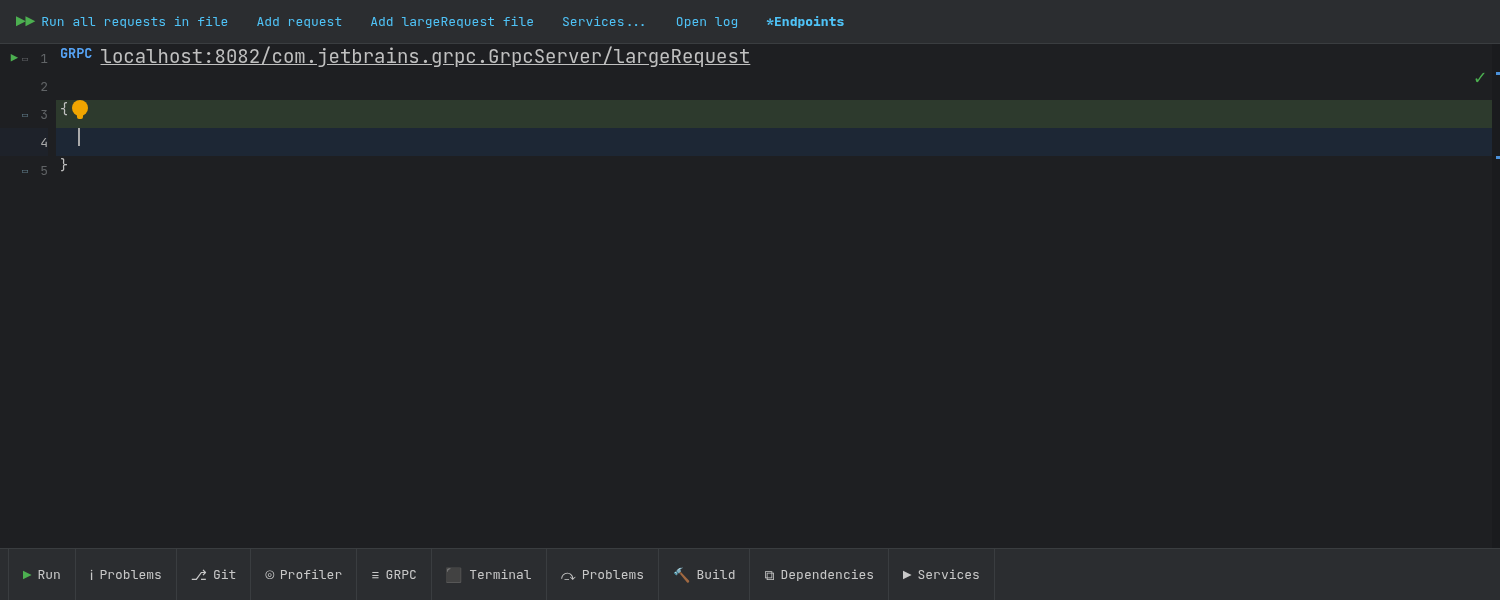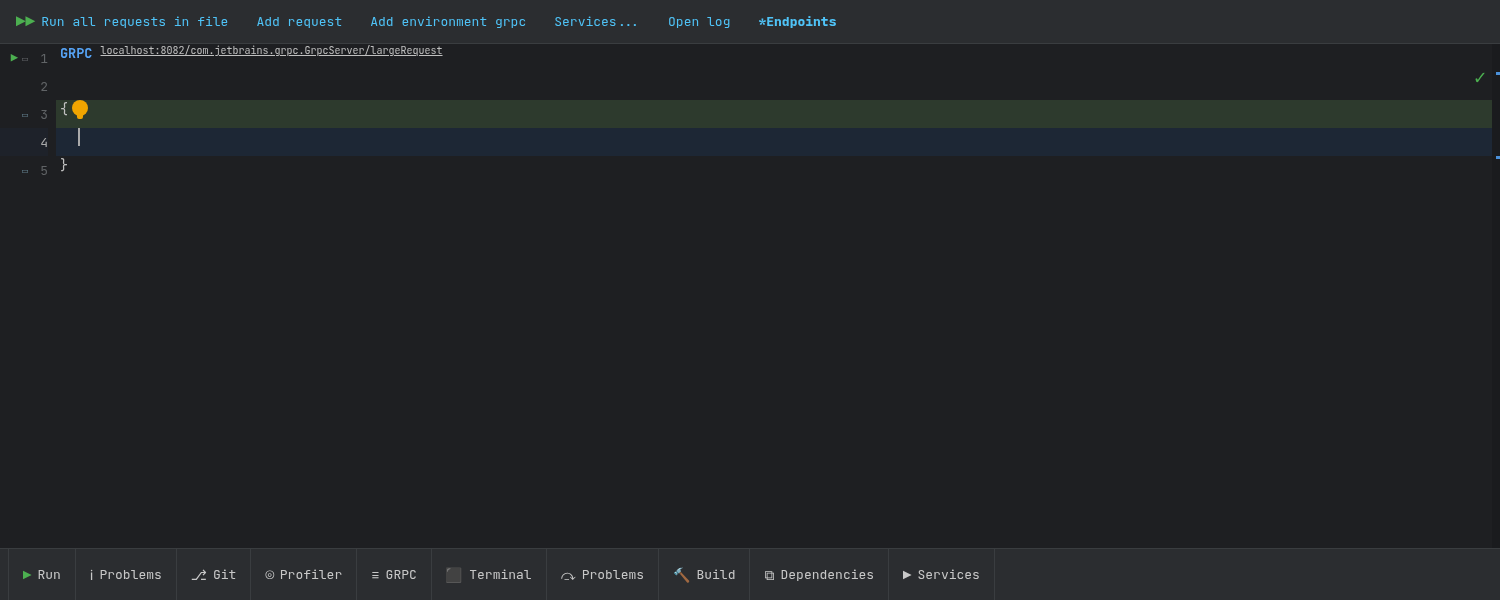--- a/index.html
+++ b/index.html
@@ -100,21 +100,21 @@
     }
 
     .grpc-keyword {
       color: #56a3f5;
       font-weight: bold;
       font-size: 13.5px;
     }
     .grpc-url {
       color: #c0c0c0;
       text-decoration: underline;
-      font-size: 10px;
+      font-size: 19px;
     }
     .code-brace {
       color: #c0c0c0;
       font-size: 13.5px;
     }
 
     
     .lightbulb {
       display: inline-block;
       width: 16px;
@@ -209,21 +209,21 @@
 
 <div class="toolbar">
   <div class="toolbar-item">
     <span style="color:#4caf50; font-size:16px;">▶▶</span>
     <span>Run all requests in file</span>
   </div>
   <div class="toolbar-item">
     <span>Add request</span>
   </div>
   <div class="toolbar-item">
-    <span>Add environment grpc</span>
+    <span>Add largeRequest file</span>
   </div>
   <div class="toolbar-item">
     <span>Services...</span>
   </div>
   <div class="toolbar-item">
     <span>Open log</span>
   </div>
   <div class="toolbar-item bold-label">
     <span>*Endpoints</span>
   </div>

